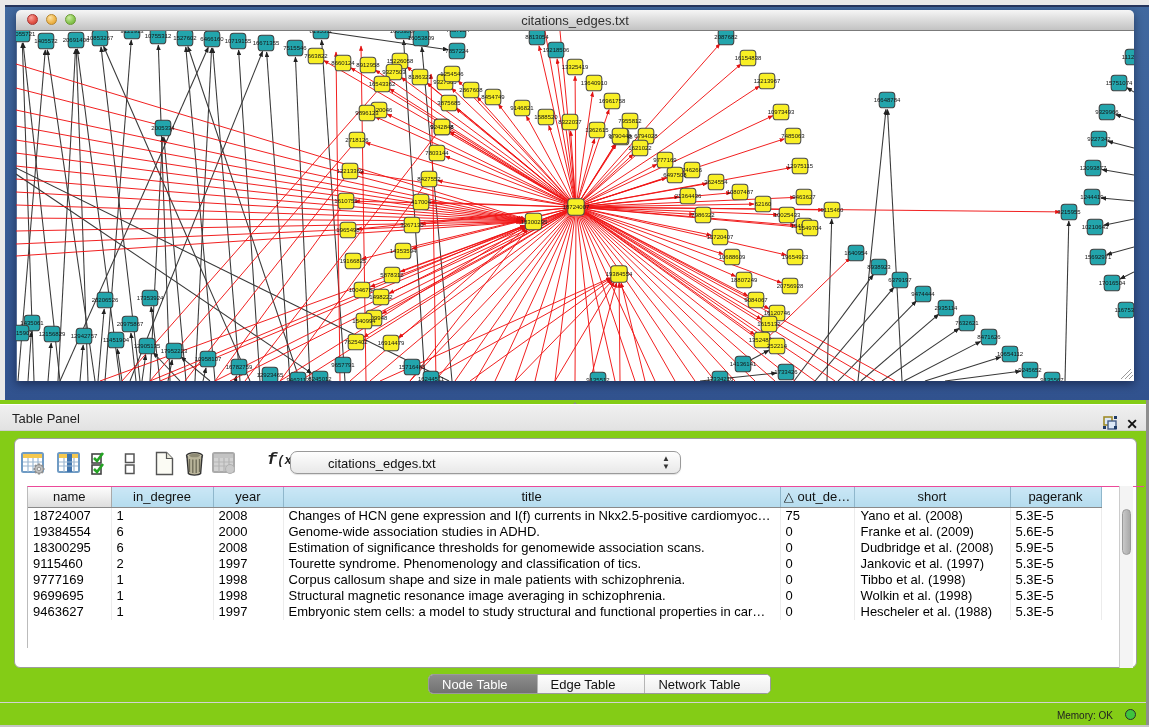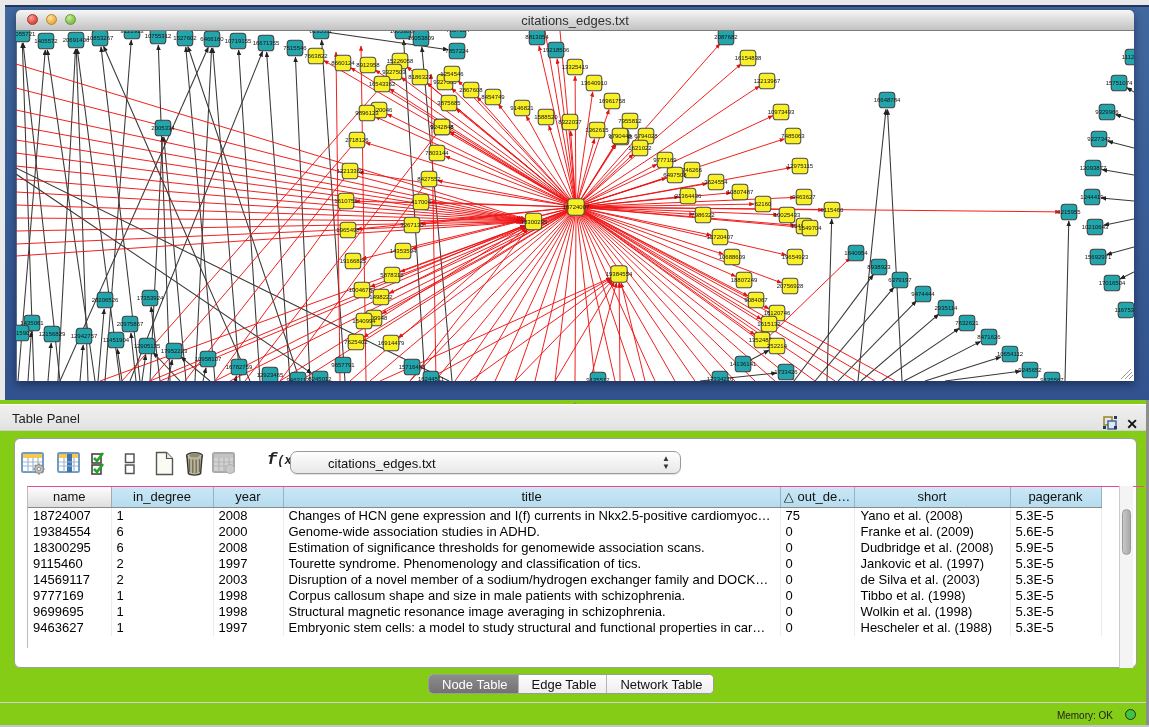--- a/index.html
+++ b/index.html
@@ -34,21 +34,21 @@
 th{height:20px;font-weight:normal;background:linear-gradient(#cbe7f6,#b5dcee);border-right:1px solid #8fb7cc;border-bottom:1px solid #8a8a8a;padding:0;font-size:13px;color:#111}
 th.c1{background:linear-gradient(#fdfdfd,#dedede);border-right:1px solid #a9a9a9}
 td{height:16px;line-height:16px;padding:0 0 0 5px;white-space:nowrap;overflow:hidden;color:#000;border-right:1px solid #ececec}
 .c1{width:83px}.c2{width:102px}.c3{width:70px}.c4{width:497px}.c5{width:74px}.c6{width:156px}.c7{width:91px}
 td.c6{padding-left:6px}
 
 #sbar{position:absolute;right:3px;top:47px;width:14px;height:182px;background:#f4f4f4;border-left:1px solid #ccc}
 #sbar .th{position:absolute;left:2px;top:23px;width:9px;height:46px;border-radius:5px;background:linear-gradient(90deg,#c8c8c8,#a9a9a9);border:1px solid #999}
 
 #tabs{position:absolute;left:428px;top:274px;height:20px;border:1px solid #9a9a9a;border-radius:5px;overflow:hidden;display:flex;background:#fff}
-.tab{font-size:13px;padding:2px 10px 0 13px;height:20px;color:#111;background:linear-gradient(#fdfdfd,#ececec)}
+.tab{font-size:13px;padding:2px 29px 0 13px;height:20px;color:#111;background:linear-gradient(#fdfdfd,#ececec)}
 .tab.sel{background:linear-gradient(#8d8d8d,#6f6f6f);color:#fff}
 .tab+.tab{border-left:1px solid #b5b5b5}
 #mem{position:absolute;right:36px;top:310px;font-size:10px;color:#222}
 #memdot{position:absolute;right:13px;top:309px;width:11px;height:11px;border-radius:50%;background:#3ec43e;border:1px solid #2c2c2c}
 
 #fico{position:absolute;right:32px;top:10px;width:14px;height:15px}
 #xico{position:absolute;right:11px;top:11px;font-size:14px;font-weight:bold;color:#111}
 </style></head>
 <body>
 <div id="page">
@@ -686,29 +686,20 @@
 <tr>
                 <td class="c1">9115460</td>
                 <td class="c2">2</td>
                 <td class="c3">1997</td>
                 <td class="c4">Tourette syndrome. Phenomenology and classification of tics.</td>
                 <td class="c5">0</td>
                 <td class="c6">Jankovic et al. (1997)</td>
                 <td class="c7">5.3E-5</td>
               </tr>
 <tr>
-                <td class="c1">14569117</td>
-                <td class="c2">2</td>
-                <td class="c3">2003</td>
-                <td class="c4">Disruption of a novel member of a sodium/hydrogen exchanger family and DOCK…</td>
-                <td class="c5">0</td>
-                <td class="c6">de Silva et al. (2003)</td>
-                <td class="c7">5.3E-5</td>
-              </tr>
-<tr>
                 <td class="c1">9777169</td>
                 <td class="c2">1</td>
                 <td class="c3">1998</td>
                 <td class="c4">Corpus callosum shape and size in male patients with schizophrenia.</td>
                 <td class="c5">0</td>
                 <td class="c6">Tibbo et al. (1998)</td>
                 <td class="c7">5.3E-5</td>
               </tr>
 <tr>
                 <td class="c1">9699695</td>

